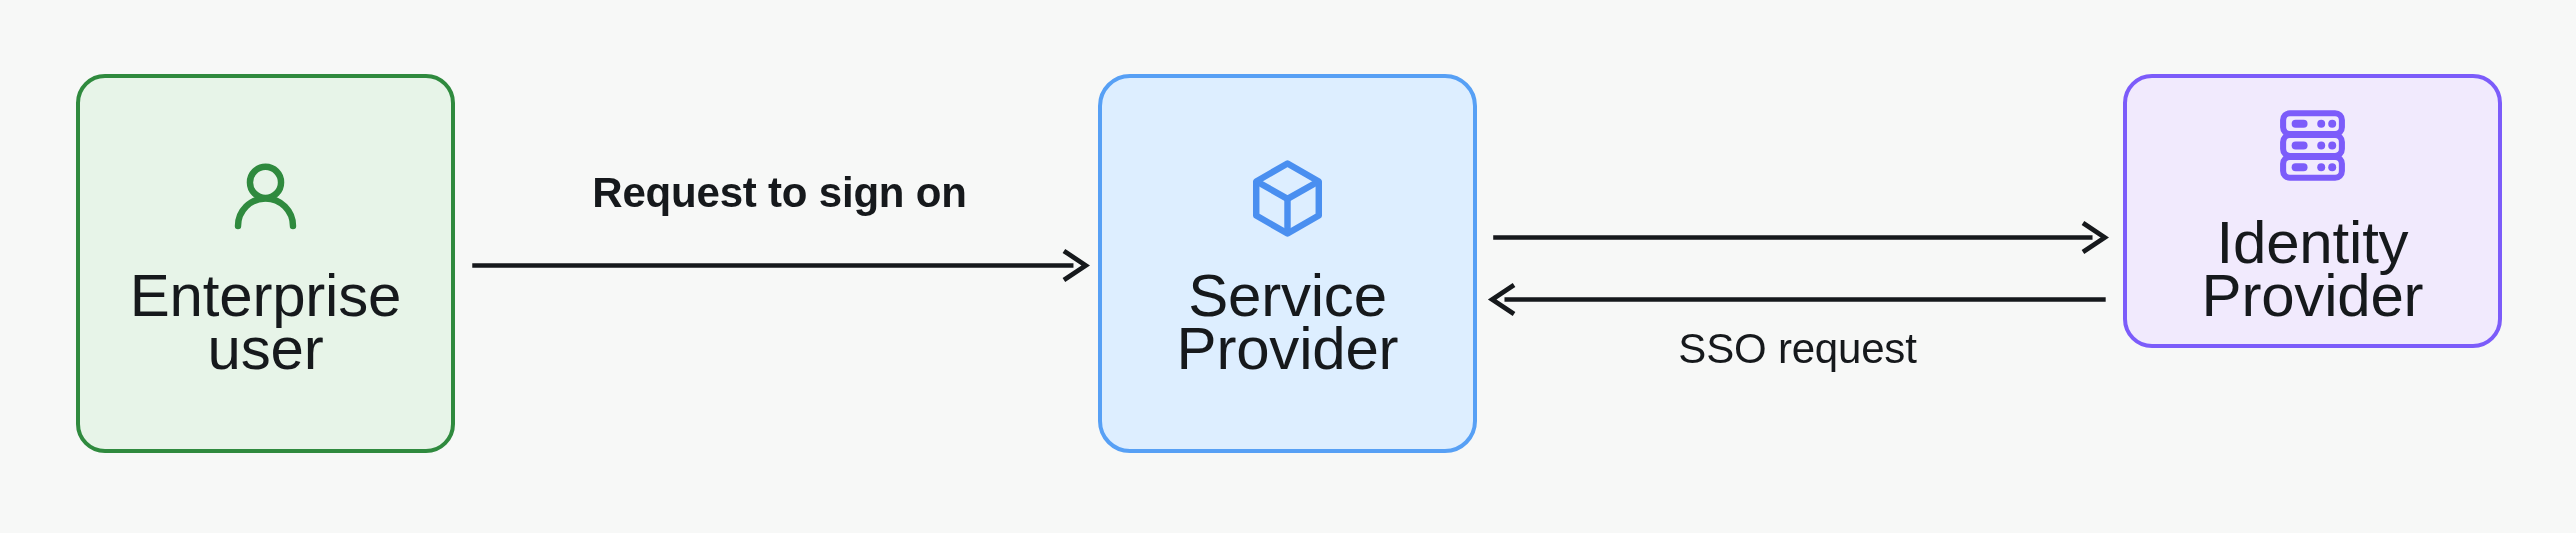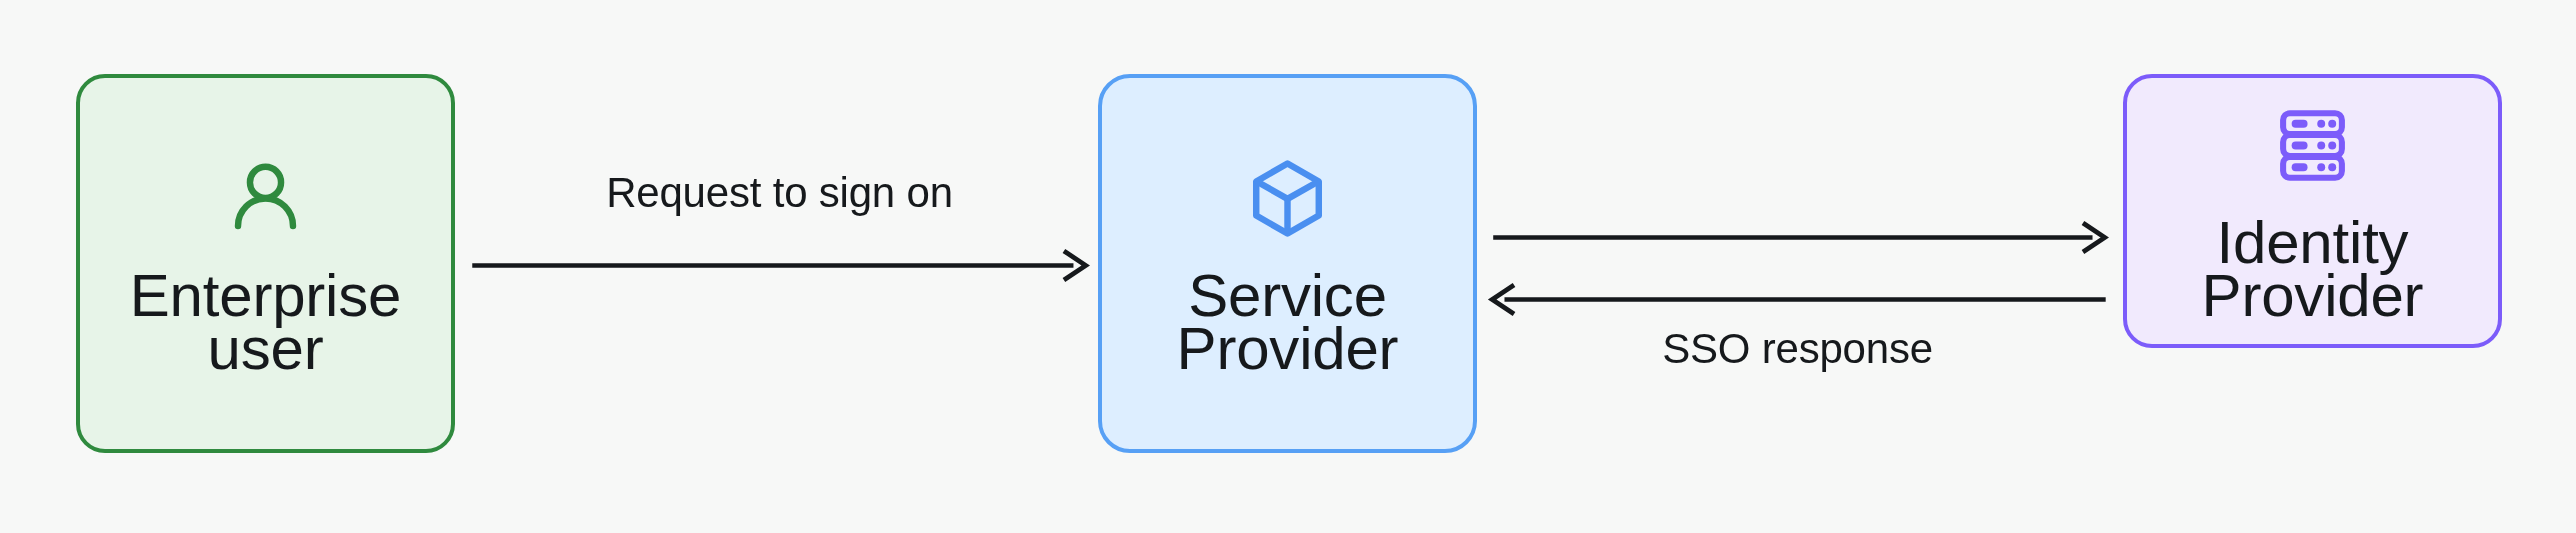--- a/index.html
+++ b/index.html
@@ -59,21 +59,21 @@
     position:absolute;
     font-size:42px;
     line-height:50px;
     color:#16191c;
     text-align:center;
     white-space:nowrap;
     letter-spacing:-0.2px;
   }
 
   #edge-request-to-sign-on{left:469px;top:238px;width:621px;height:55px;}
-  #label-request-to-sign-on{left:469px;top:168px;width:621px;}
+  #label-request-to-sign-on{left:469px;top:168px;width:621px;font-weight:bold;}
 
   #edge-sso-request{left:1490px;top:210px;width:619px;height:55px;}
   #label-sso-request{left:1490px;top:137px;width:619px;}
 
   #edge-sso-response{left:1486px;top:272px;width:623px;height:55px;}
   #label-sso-response{left:1486px;top:324px;width:623px;}
 </style>
 </head>
 <body>
 
@@ -127,20 +127,20 @@
   <svg class="edge" id="edge-request-to-sign-on" viewBox="0 0 652 58">
     <line x1="2" y1="29" x2="636" y2="29" stroke="#16191c" stroke-width="5"></line>
     <path d="M628 15 L649 29 L628 43" stroke="#16191c" stroke-width="5" fill="none" stroke-linecap="square" stroke-linejoin="miter"></path>
   </svg>
 
   <svg class="edge" id="edge-sso-request" viewBox="0 0 650 58">
     <line x1="2" y1="29" x2="634" y2="29" stroke="#16191c" stroke-width="5"></line>
     <path d="M626 15 L647 29 L626 43" stroke="#16191c" stroke-width="5" fill="none" stroke-linecap="square" stroke-linejoin="miter"></path>
   </svg>
 
-  <div class="edge-label" id="label-sso-response">SSO response</div>
+  <div class="edge-label" id="label-sso-response">SSO request</div>
   <svg class="edge" id="edge-sso-response" viewBox="0 0 654 58">
     <line x1="18" y1="29" x2="652" y2="29" stroke="#16191c" stroke-width="5"></line>
     <path d="M26 15 L5 29 L26 43" stroke="#16191c" stroke-width="5" fill="none" stroke-linecap="square" stroke-linejoin="miter"></path>
   </svg>
 
 </div>
 
 
 </body></html>

